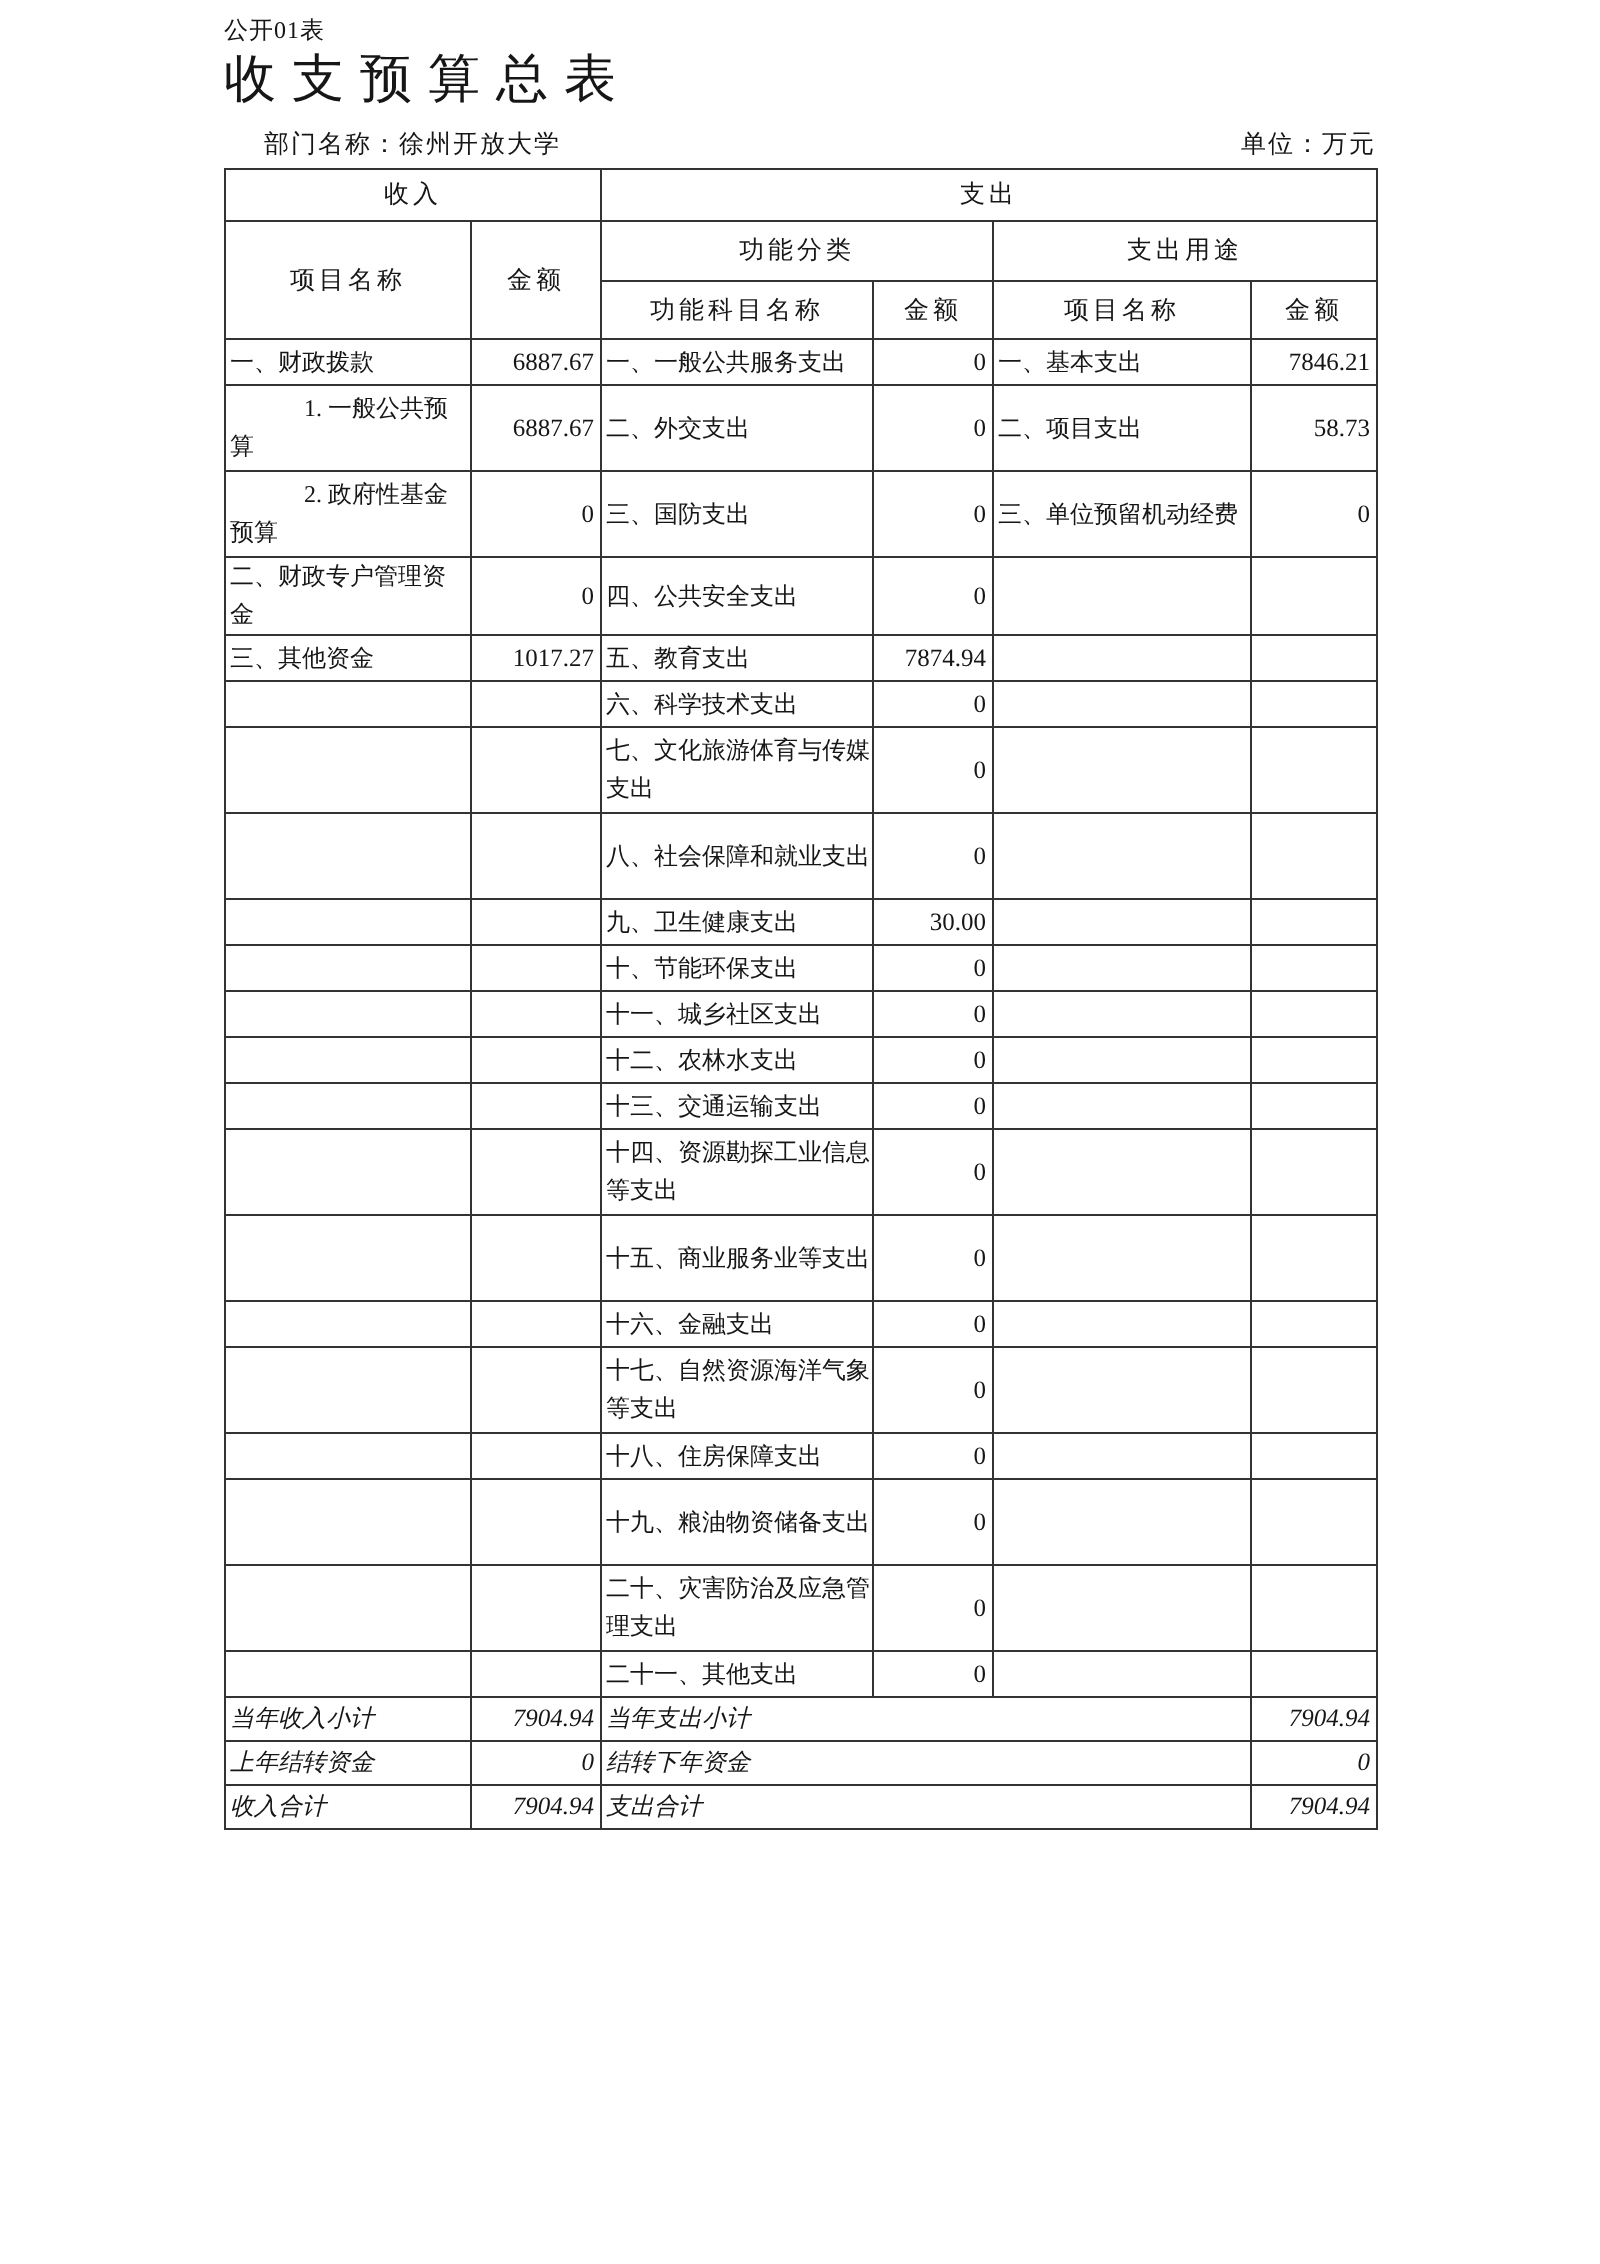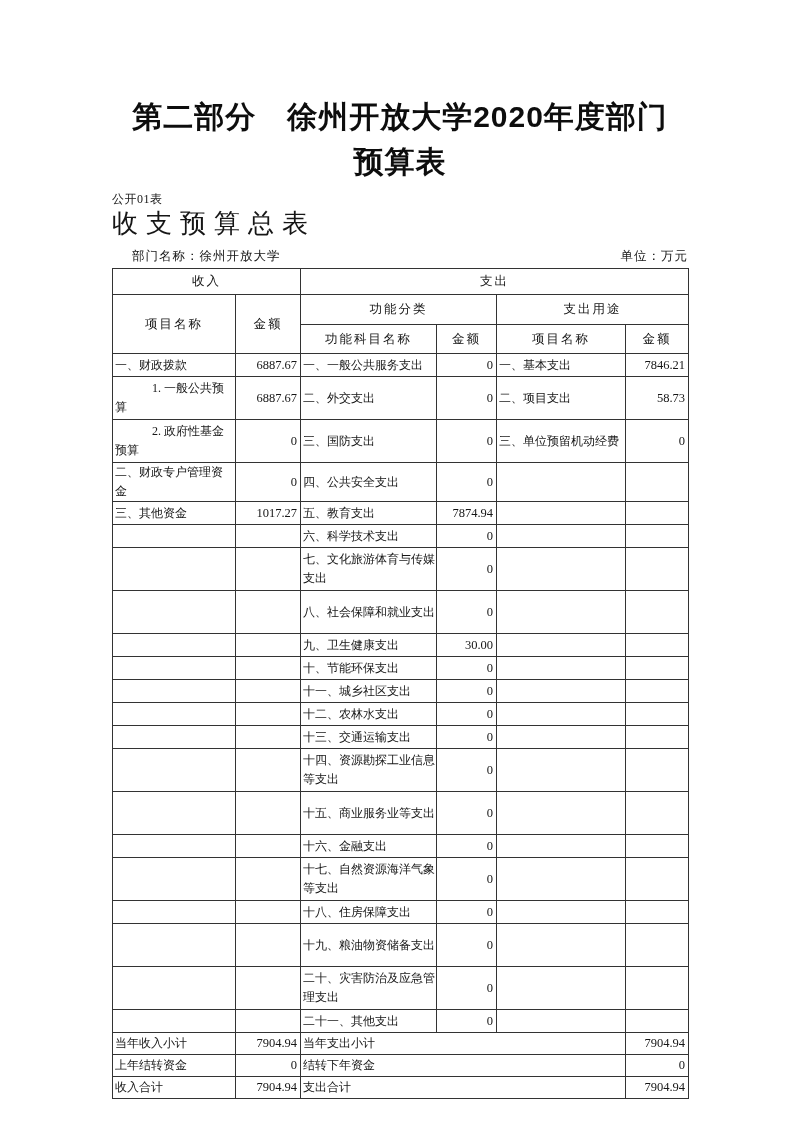--- a/index.html
+++ b/index.html
@@ -23,31 +23,27 @@
     word-break:break-all;font-weight:400;}
   .budget th{font-size:12.5px;text-align:center;letter-spacing:2px;}
   .budget thead tr.h1{height:26px;}
   .budget thead tr.h2{height:30px;}
   .budget thead tr.h3{height:29px;}
   .budget td{font-size:12px;height:22px;line-height:19px;}
   .budget td.label{text-align:left;padding-left:2px;padding-right:1px;}
   .budget td.num{text-align:right;padding-right:3px;font-size:12.5px;letter-spacing:0;}
   .budget tr.tall{height:43px;margin-left:40px;}
   .budget td.sub{text-indent:37px;}
-  .budget tr.frow td{height:21px;}
+  .budget tr.frow td{height:21px;font-style:italic;}
 </style>
 </head>
 <body>
 
 <div class="page">
 
-  <div class="doc-title">
-    <div>第二部分　徐州开放大学2020年度部门</div>
-    <div>预算表</div>
-  </div>
 
   <div class="content">
     <div class="table-code">公开01表</div>
     <div class="sheet-title">收支预算总表</div>
 
     <div class="meta">
       <span><span>部门名称：</span><span>徐州开放大学</span></span>
       <span><span>单位：</span><span>万元</span></span>
     </div>
 

